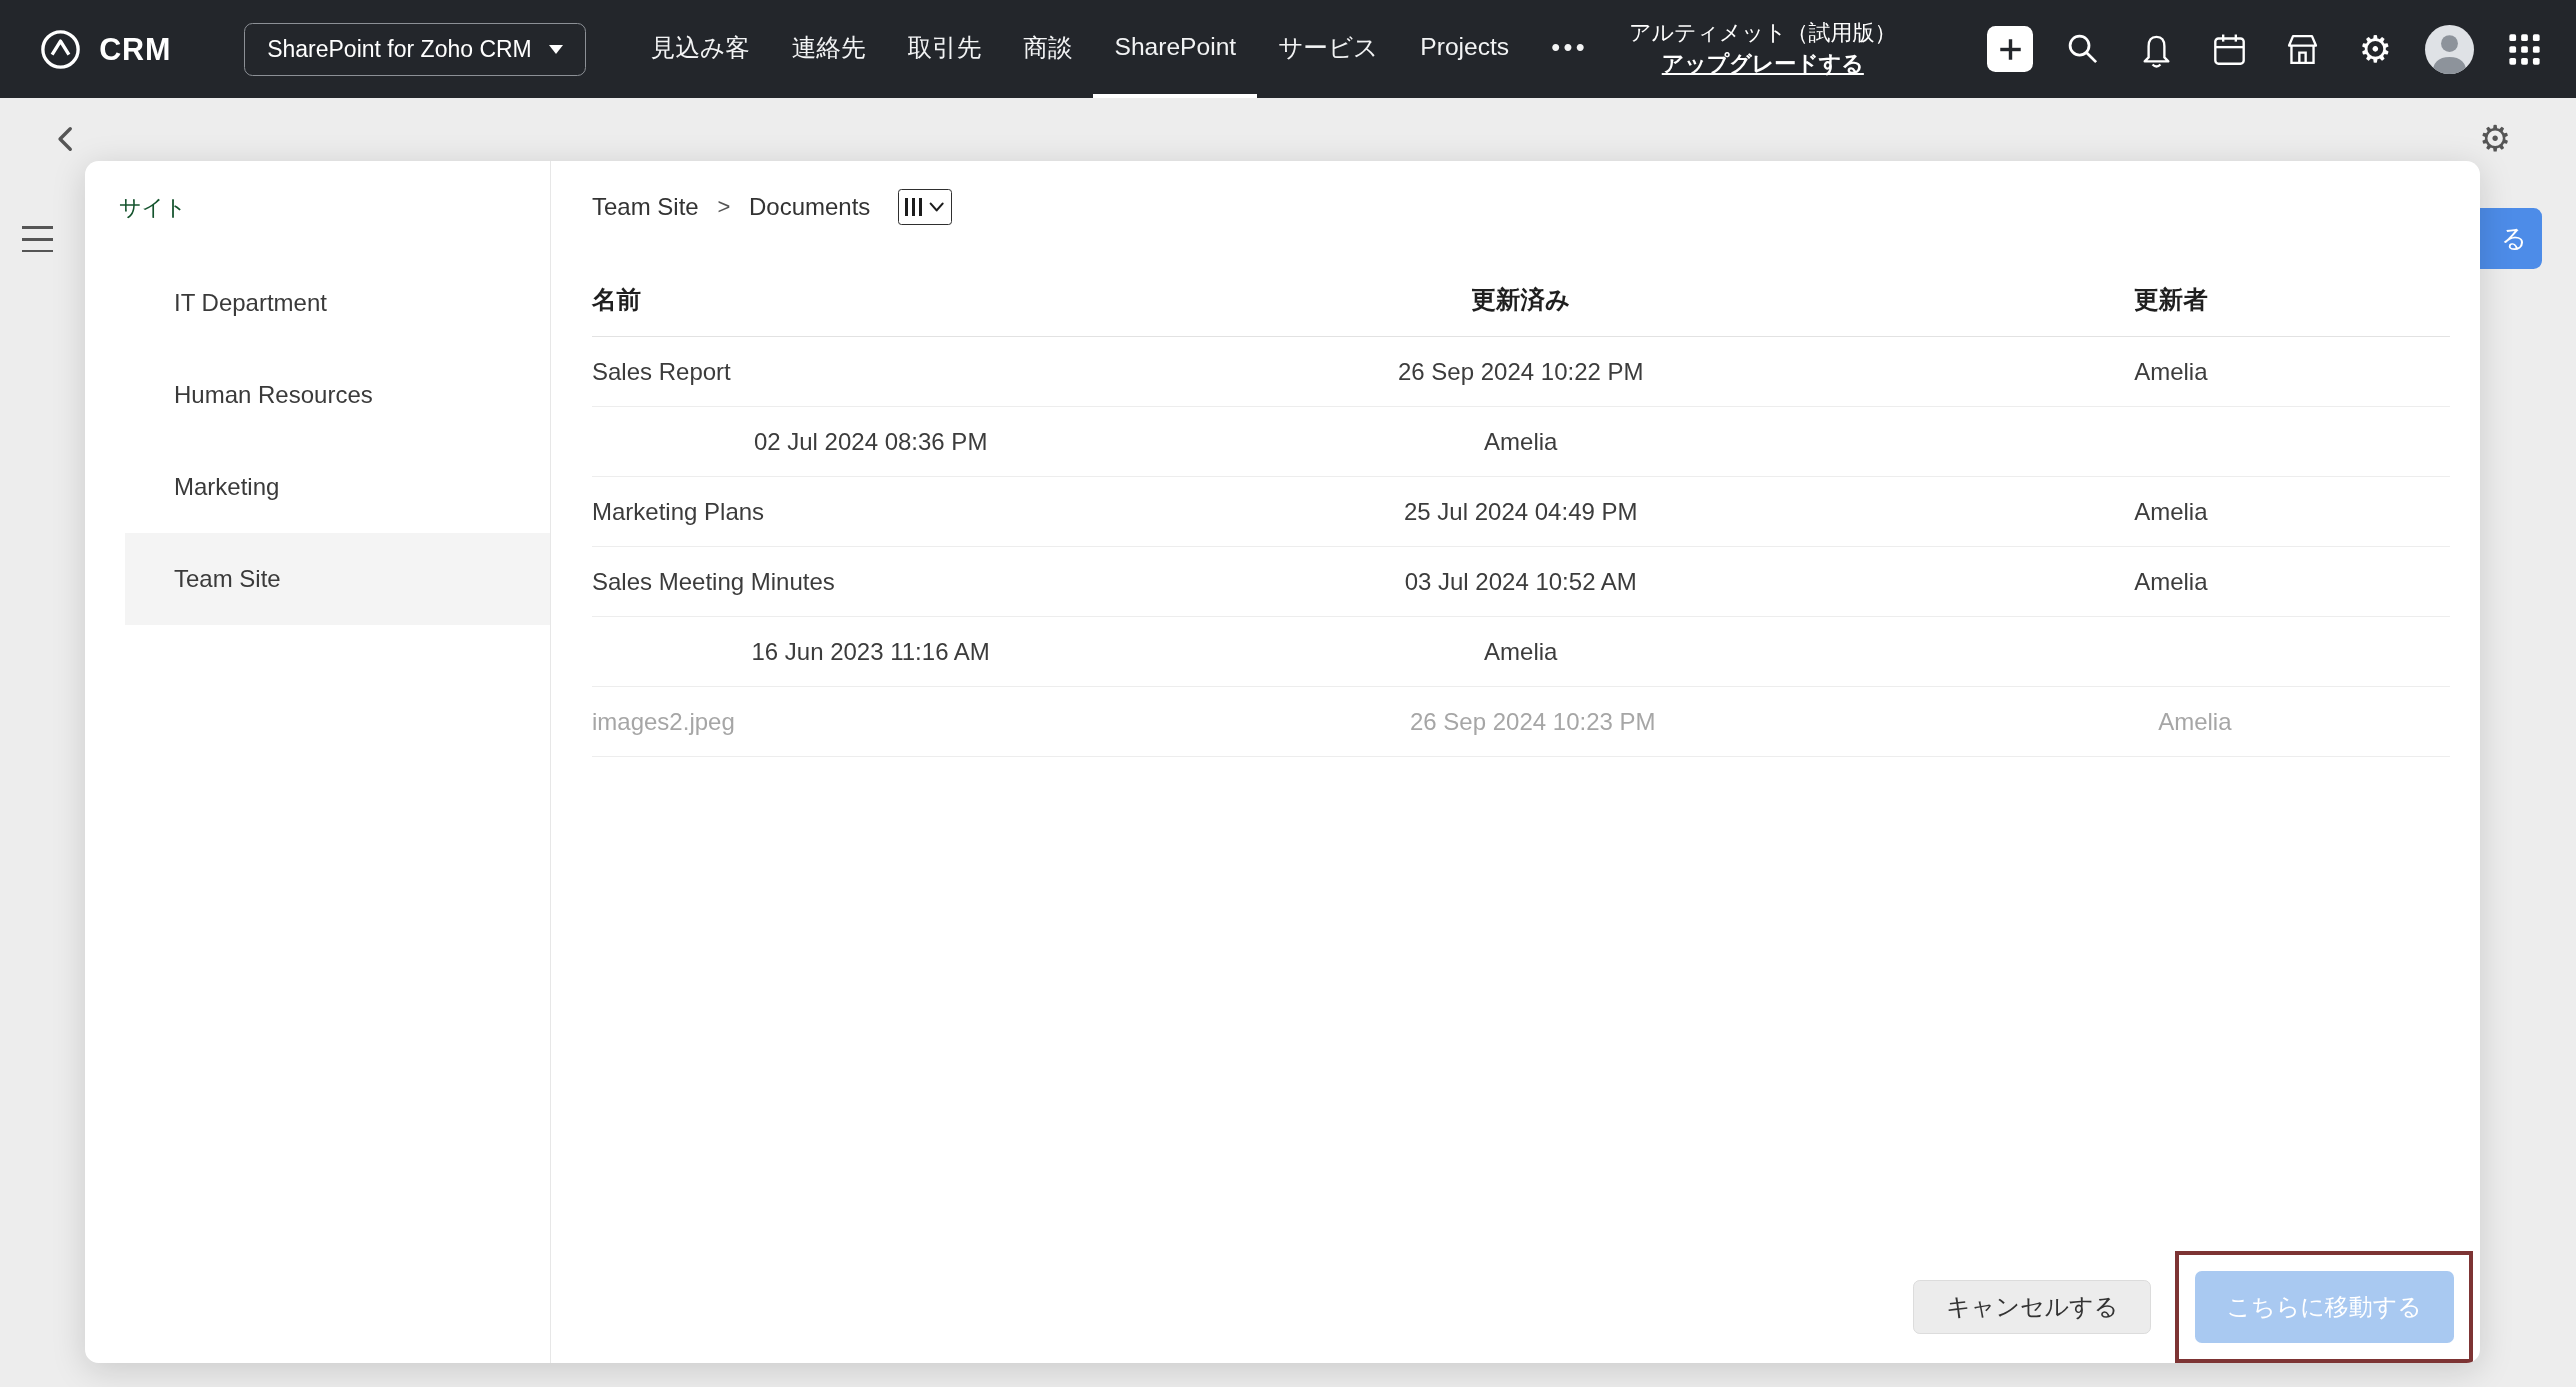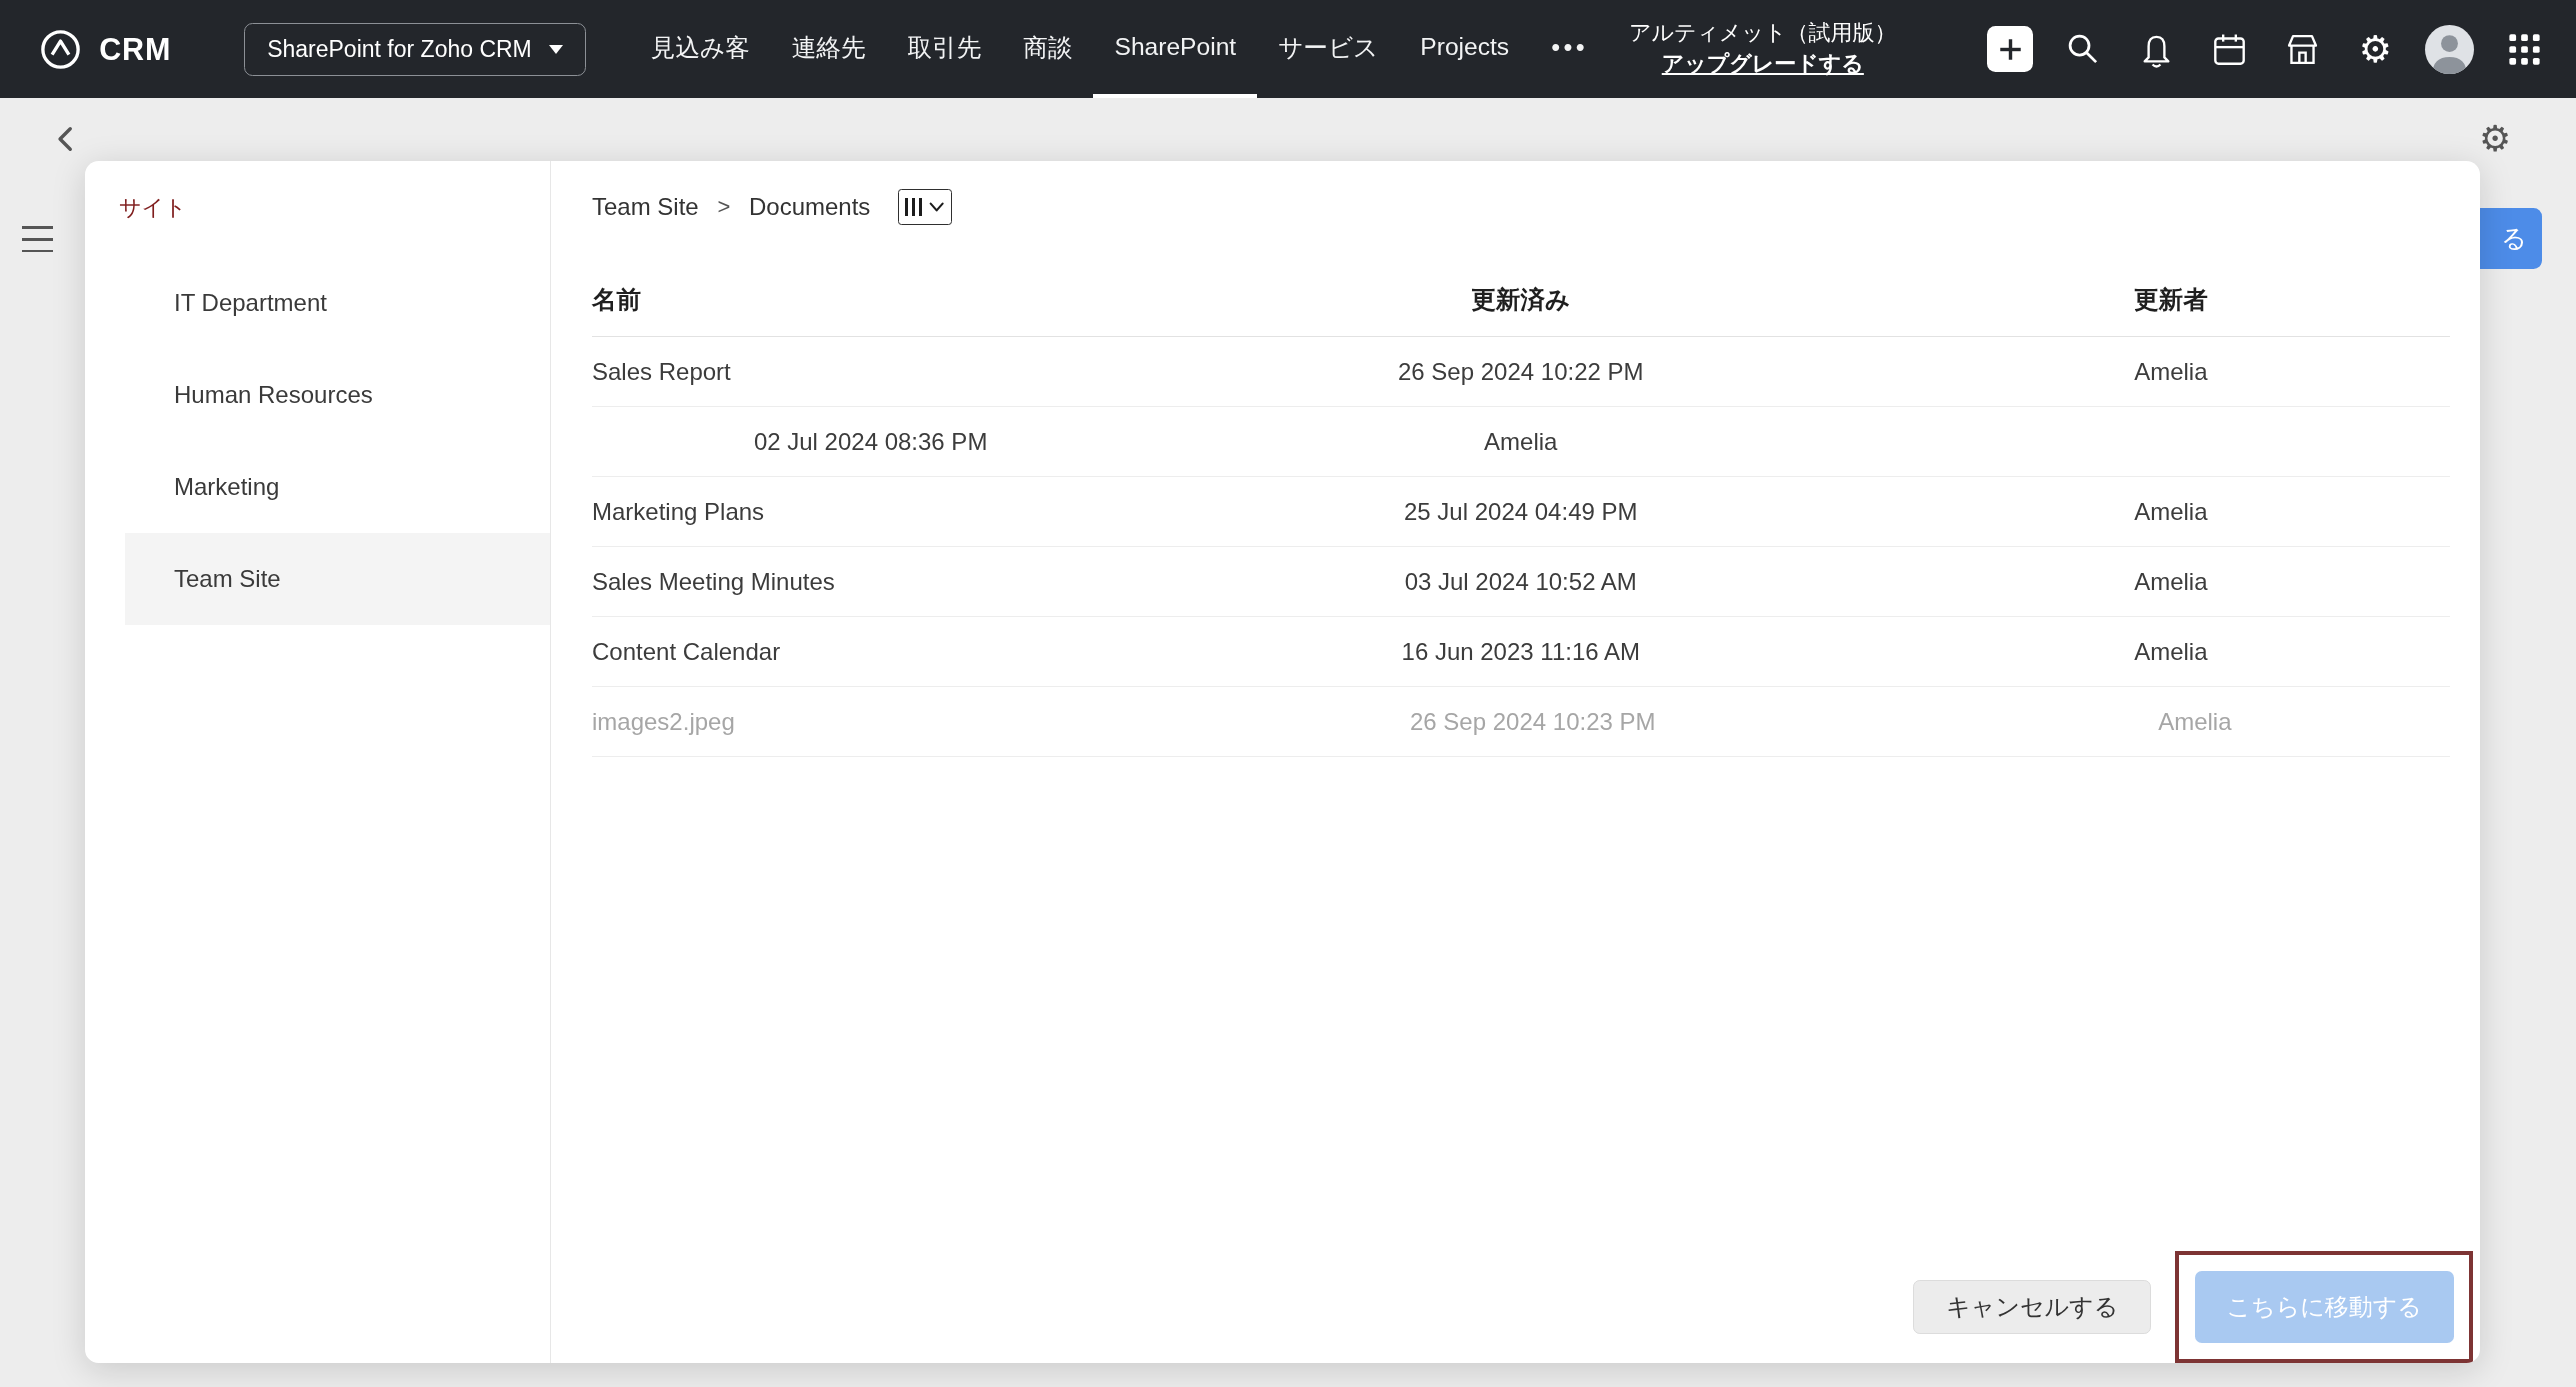--- a/index.html
+++ b/index.html
@@ -41,21 +41,21 @@
   .hamburger span { display:block; height:2.5px; background:#555; margin:9.3px 0; }
   .peek-button { position:absolute; left:2457px; top:110px; width:85px; height:61px;
     background:#4d8ce8; border-radius:8.5px; color:#fff; font-size:25.4px; display:flex;
     align-items:center; justify-content:center; padding-left:29px; cursor:pointer; z-index:1; }
 
   
   .modal { position:absolute; left:85px; top:63px; width:2395px; height:1202px;
     background:#fff; border-radius:13.6px; box-shadow:0 6.8px 34px rgba(0,0,0,.15);
     display:flex; z-index:5; overflow:hidden; }
   .sidebar { width:466px; border-right:0.8px solid #e7e7e7; padding-top:32px; flex-shrink:0; }
-  .sidebar-title { padding-left:34px; font-size:22px; color:#7f1d1d; margin-bottom:34px; }
+  .sidebar-title { padding-left:34px; font-size:22px; color:#14532d; margin-bottom:34px; }
   .side-item { height:92px; display:flex; align-items:center; padding-left:49px;
     font-size:24px; color:#3a3a3a; cursor:pointer;margin-left:40px; }
   .side-item.selected { background:#f4f4f4; }
 
   .content { flex:1; position:relative; padding:25.4px 30.5px 0 41px; }
   .breadcrumb { display:flex; align-items:center; gap:18.7px; font-size:24px;
     color:#333; height:41px; }
   .crumb-sep { color:#555; font-size:22px; }
   .view-box { margin-left:8.5px; width:54px; height:36px; border:1.7px solid #2f2f2f;
     border-radius:3.4px; display:flex; align-items:center; justify-content:center;
@@ -244,21 +244,20 @@
           <span>Marketing Plans</span>
           <span class="cell-mod">25 Jul 2024 04:49 PM</span>
           <span class="cell-by">Amelia</span>
         </div>
         <div class="t-row">
           <span>Sales Meeting Minutes</span>
           <span class="cell-mod">03 Jul 2024 10:52 AM</span>
           <span class="cell-by">Amelia</span>
         </div>
         <div class="t-row">
-          <span>Content Calendar</span>
           <span class="cell-mod">16 Jun 2023 11:16 AM</span>
           <span class="cell-by">Amelia</span>
         </div>
         <div class="t-row row-disabled">
           <span>images2.jpeg</span>
           <span class="cell-mod">26 Sep 2024 10:23 PM</span>
           <span class="cell-by">Amelia</span>
         </div>
       </div>
 

